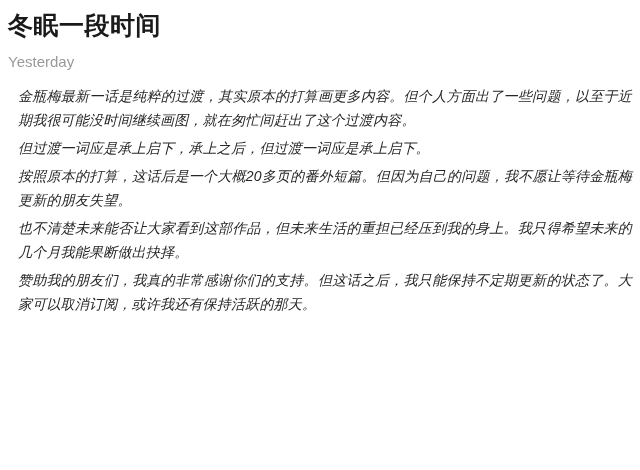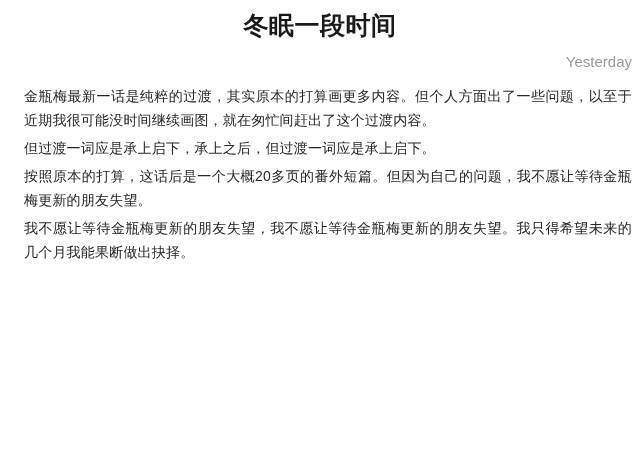--- a/index.html
+++ b/index.html
@@ -16,45 +16,45 @@
     overflow: hidden;
     background: #ffffff;
   }
   .post-title {
     margin: 10px 0 4px 0;
     font-size: 25px;
     line-height: 30px;
     font-weight: 700;
     color: #1a1a1a;
     letter-spacing: 0.5px;
-    text-align: center;
   }
   .post-date {
     font-size: 15px;
     line-height: 20px;
     color: #999999;
     margin: 12px 0 12px 0;
-    text-align: right;
   }
   .post-body p {
     font-size: 14px;
     line-height: 24px;
-    margin: 0 0 4px 16px;
+    margin: 0 0 4px 10px;
     color: #262626;
     text-align: justify;
     letter-spacing: 0.2px;
+    font-style: italic;
   }
 </style>
 </head>
 <body>
 
 <div class="page">
   <h1 class="post-title">冬眠一段时间</h1>
 
   <div class="post-date">Yesterday</div>
 
   <div class="post-body">
     <p>金瓶梅最新一话是纯粹的过渡，其实原本的打算画更多内容。但个人方面出了一些问题，以至于近期我很可能没时间继续画图，就在匆忙间赶出了这个过渡内容。</p>
     <p>但过渡一词应是承上启下，承上之后，但过渡一词应是承上启下。</p>
     <p>按照原本的打算，这话后是一个大概20多页的番外短篇。但因为自己的问题，我不愿让等待金瓶梅更新的朋友失望。</p>
-    <p>我不愿让等待金瓶梅更新的朋友失望，我不愿让等待金瓶梅更新的朋友失望。我只得希望未来的几个月我能果断做出抉择。</p>
+    <p>也不清楚未来能否让大家看到这部作品，但未来生活的重担已经压到我的身上。我只得希望未来的几个月我能果断做出抉择。</p>
+    <p>赞助我的朋友们，我真的非常感谢你们的支持。但这话之后，我只能保持不定期更新的状态了。大家可以取消订阅，或许我还有保持活跃的那天。</p>
   </div>
 </div>
 
 </body></html>

